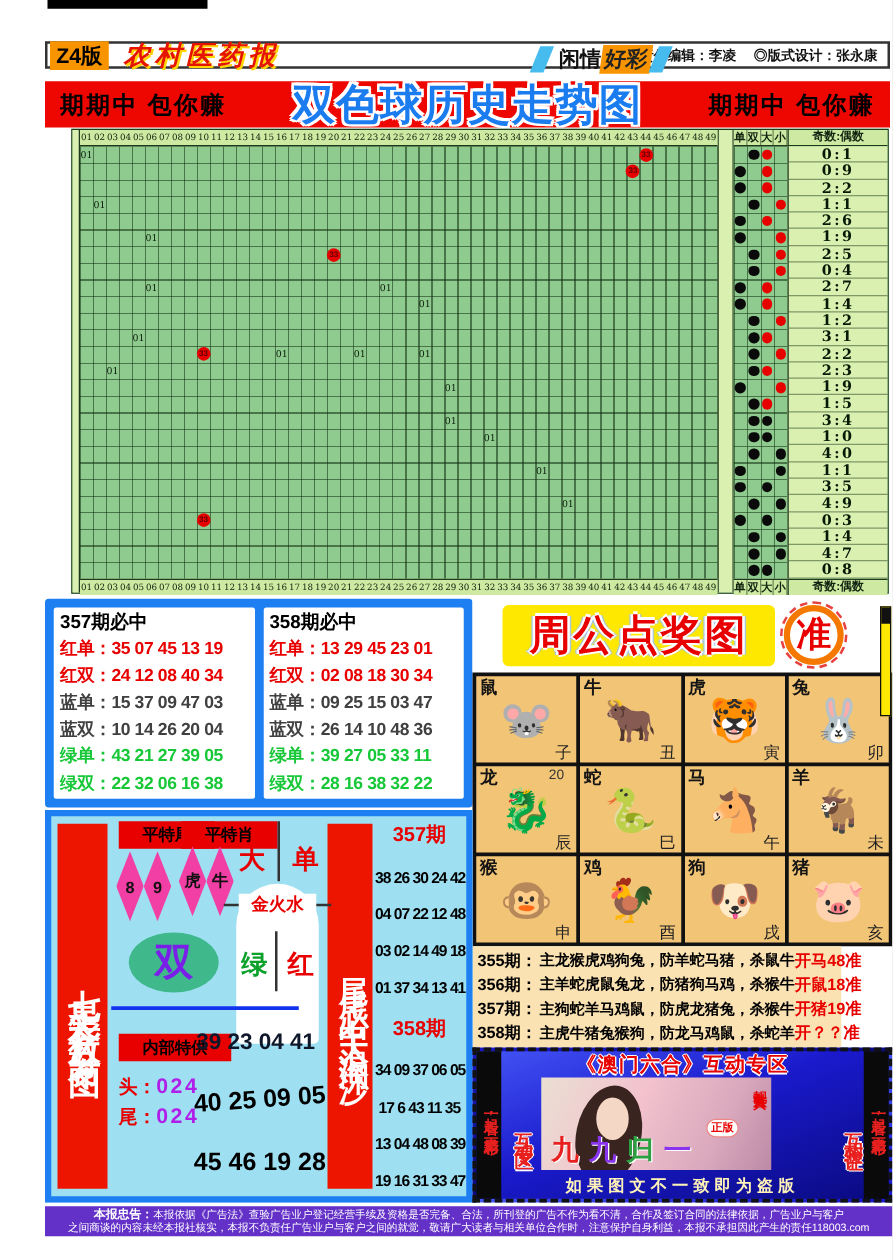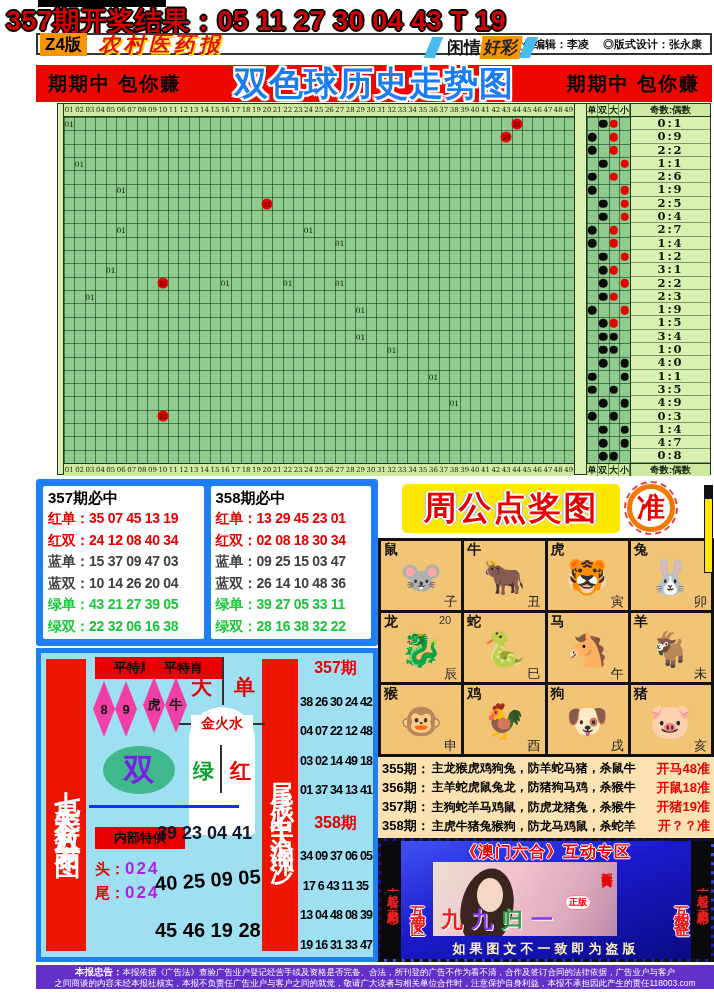--- a/index.html
+++ b/index.html
@@ -92,21 +92,21 @@
     border:1px solid #111;box-sizing:border-box;z-index:5;}
   .yellow-strip::before{content:"";position:absolute;left:0;top:0;width:100%;height:13px;background:#111;}
   .zodiac{position:absolute;left:378px;top:538px;width:336px;height:219px;background:#111;padding:3px;
     box-sizing:border-box;display:grid;grid-template-columns:repeat(4,1fr);grid-template-rows:repeat(3,1fr);gap:3px;}
   .z-cell{background:#F2C476;position:relative;overflow:hidden;}
   .z-name{position:absolute;left:3px;top:0;font-size:14px;font-weight:bold;color:#141414;
     font-family:"DejaVu Serif",serif;}
   .z-branch{position:absolute;right:4px;bottom:-1px;font-size:13px;color:#222;font-family:"DejaVu Serif",serif;}
   .z-badge{position:absolute;right:10px;top:1px;font-size:11px;color:#333;}
   .z-art{position:absolute;left:50%;top:52%;transform:translate(-50%,-50%);font-size:34px;line-height:1;}
-  .preds{position:absolute;left:378px;top:757px;width:336px;height:81px;background:#FBE2B2;
+  .preds{position:absolute;left:378px;top:757px;width:295px;height:81px;background:#FBE2B2;
     padding:2px 4px;box-sizing:border-box;display:flex;flex-direction:column;justify-content:space-around;}
   .pred{display:flex;align-items:center;font-weight:bold;white-space:nowrap;}
   .pred-period{font-size:13px;color:#000;}
   .pred-body{font-size:12px;color:#000;flex:1;margin-left:2px;}
   .pred-result{font-size:13px;color:#E80000;}
 
   
   .qx{position:absolute;left:36px;top:648px;width:342px;height:314px;background:#9EE0F2;
     border:5px solid #1E7FF2;box-sizing:border-box;}
   .vstrip{position:absolute;background:#EE1500;writing-mode:vertical-rl;text-orientation:upright;
@@ -171,21 +171,20 @@
   .disc{position:absolute;left:36px;top:965px;width:678px;height:24px;background:#6330C8;color:#fff;
     font-size:8.5px;line-height:11px;text-align:center;box-sizing:border-box;padding-top:1px;white-space:nowrap;}
   .disc b{font-size:9.5px;}
 </style>
 </head>
 <body>
 
 <div class="page">
 
   <div class="top-black-bar"></div>
-  <div class="top-title">357期开奖结果：05 11 27 30 04 43 T 19</div>
 
   <div class="masthead">
     <span class="z4">Z4版</span>
     <span class="paper">农村医药报</span>
     <span class="xq">
       <span class="slash"></span>
       <span class="xq-left">闲情</span>
       <span class="xq-right">好彩</span>
       <span class="slash"></span>
     </span>

